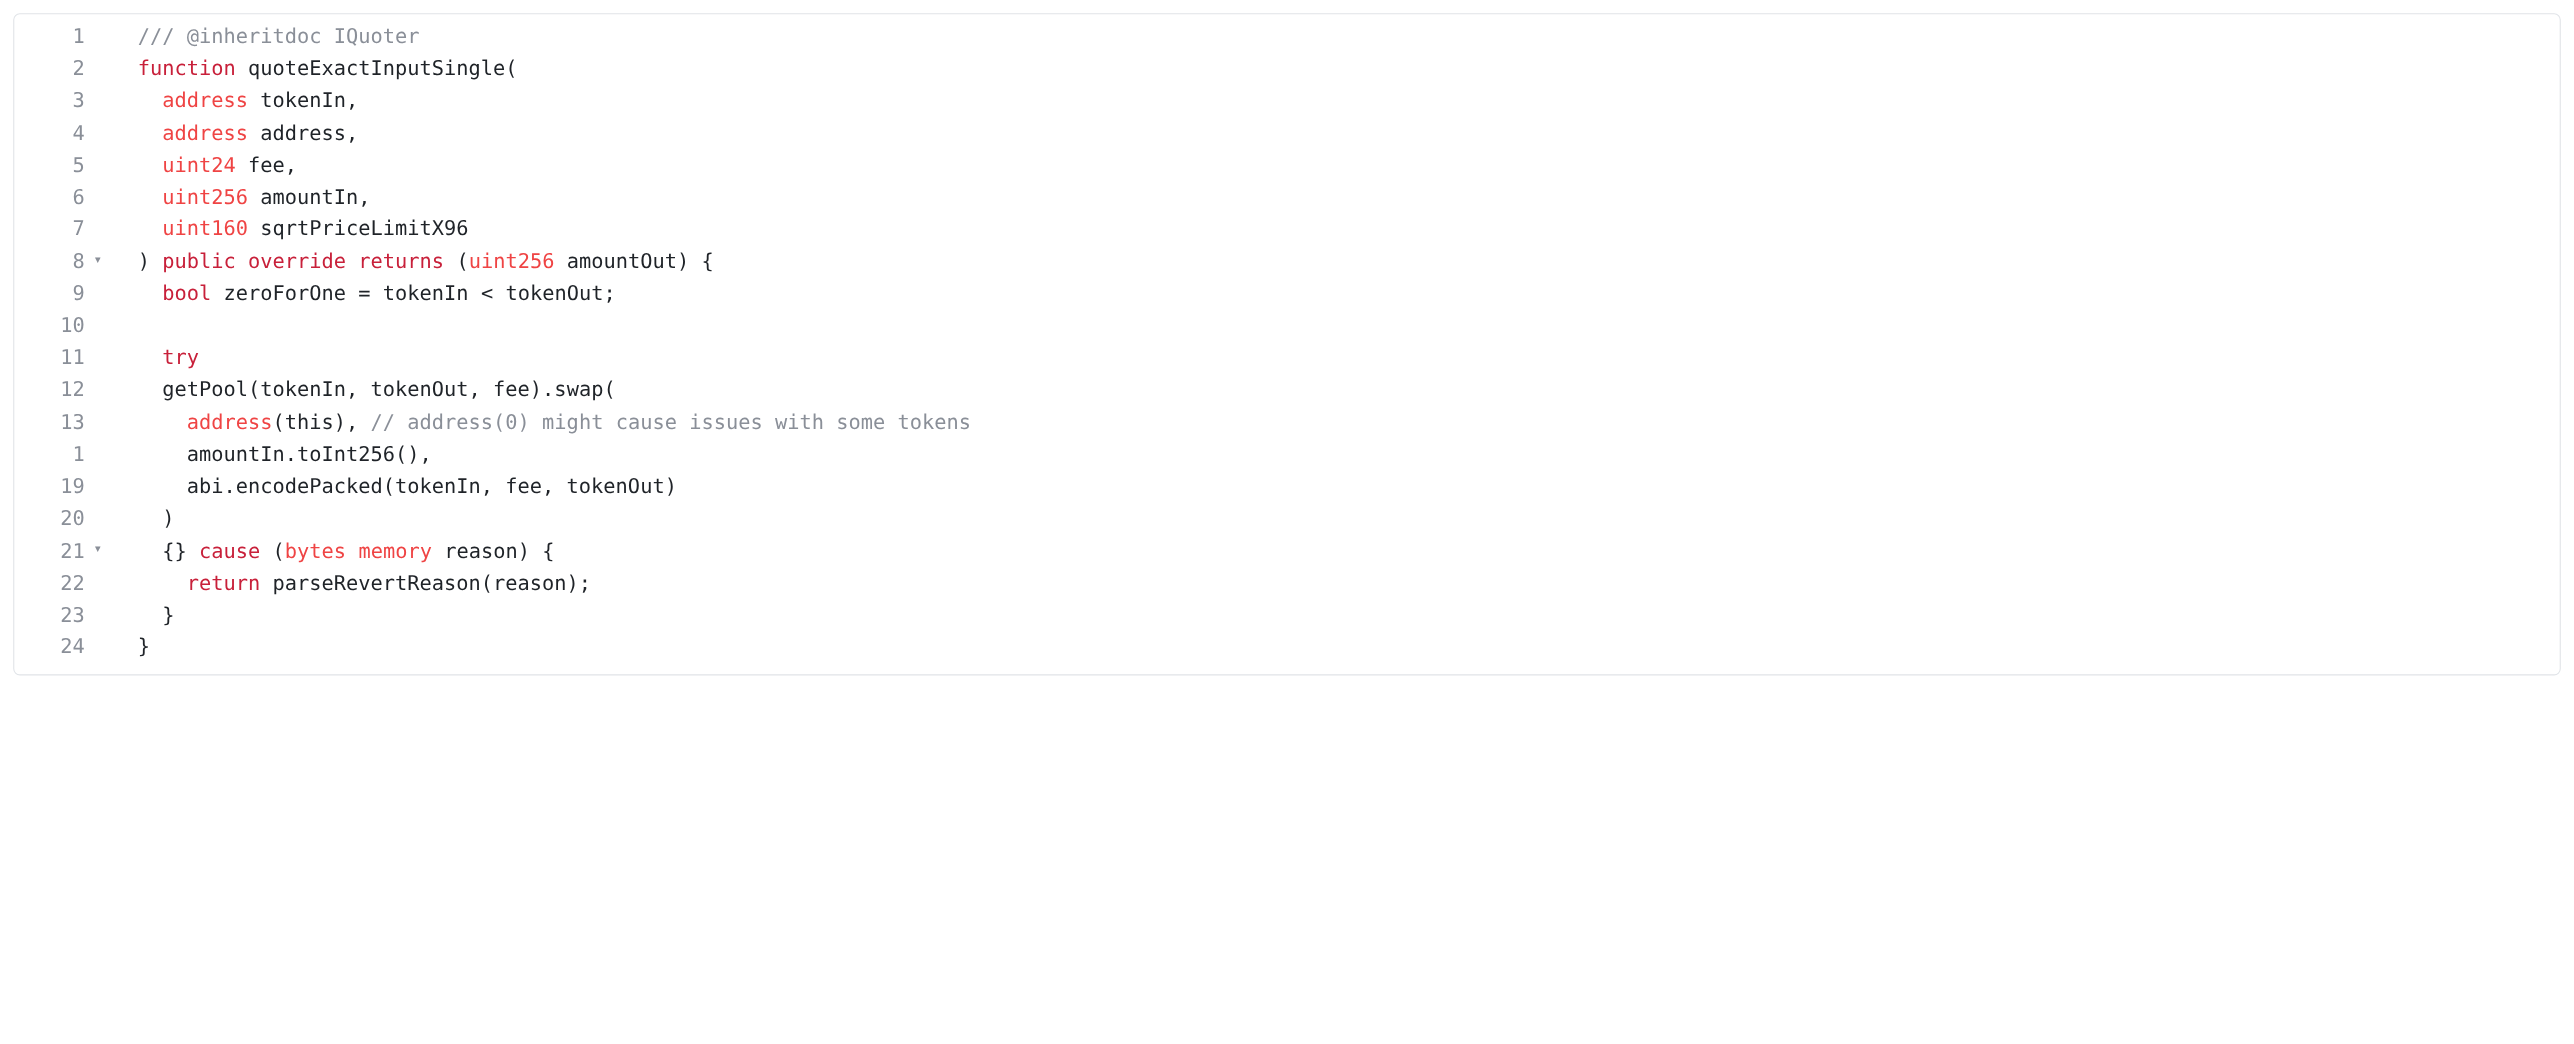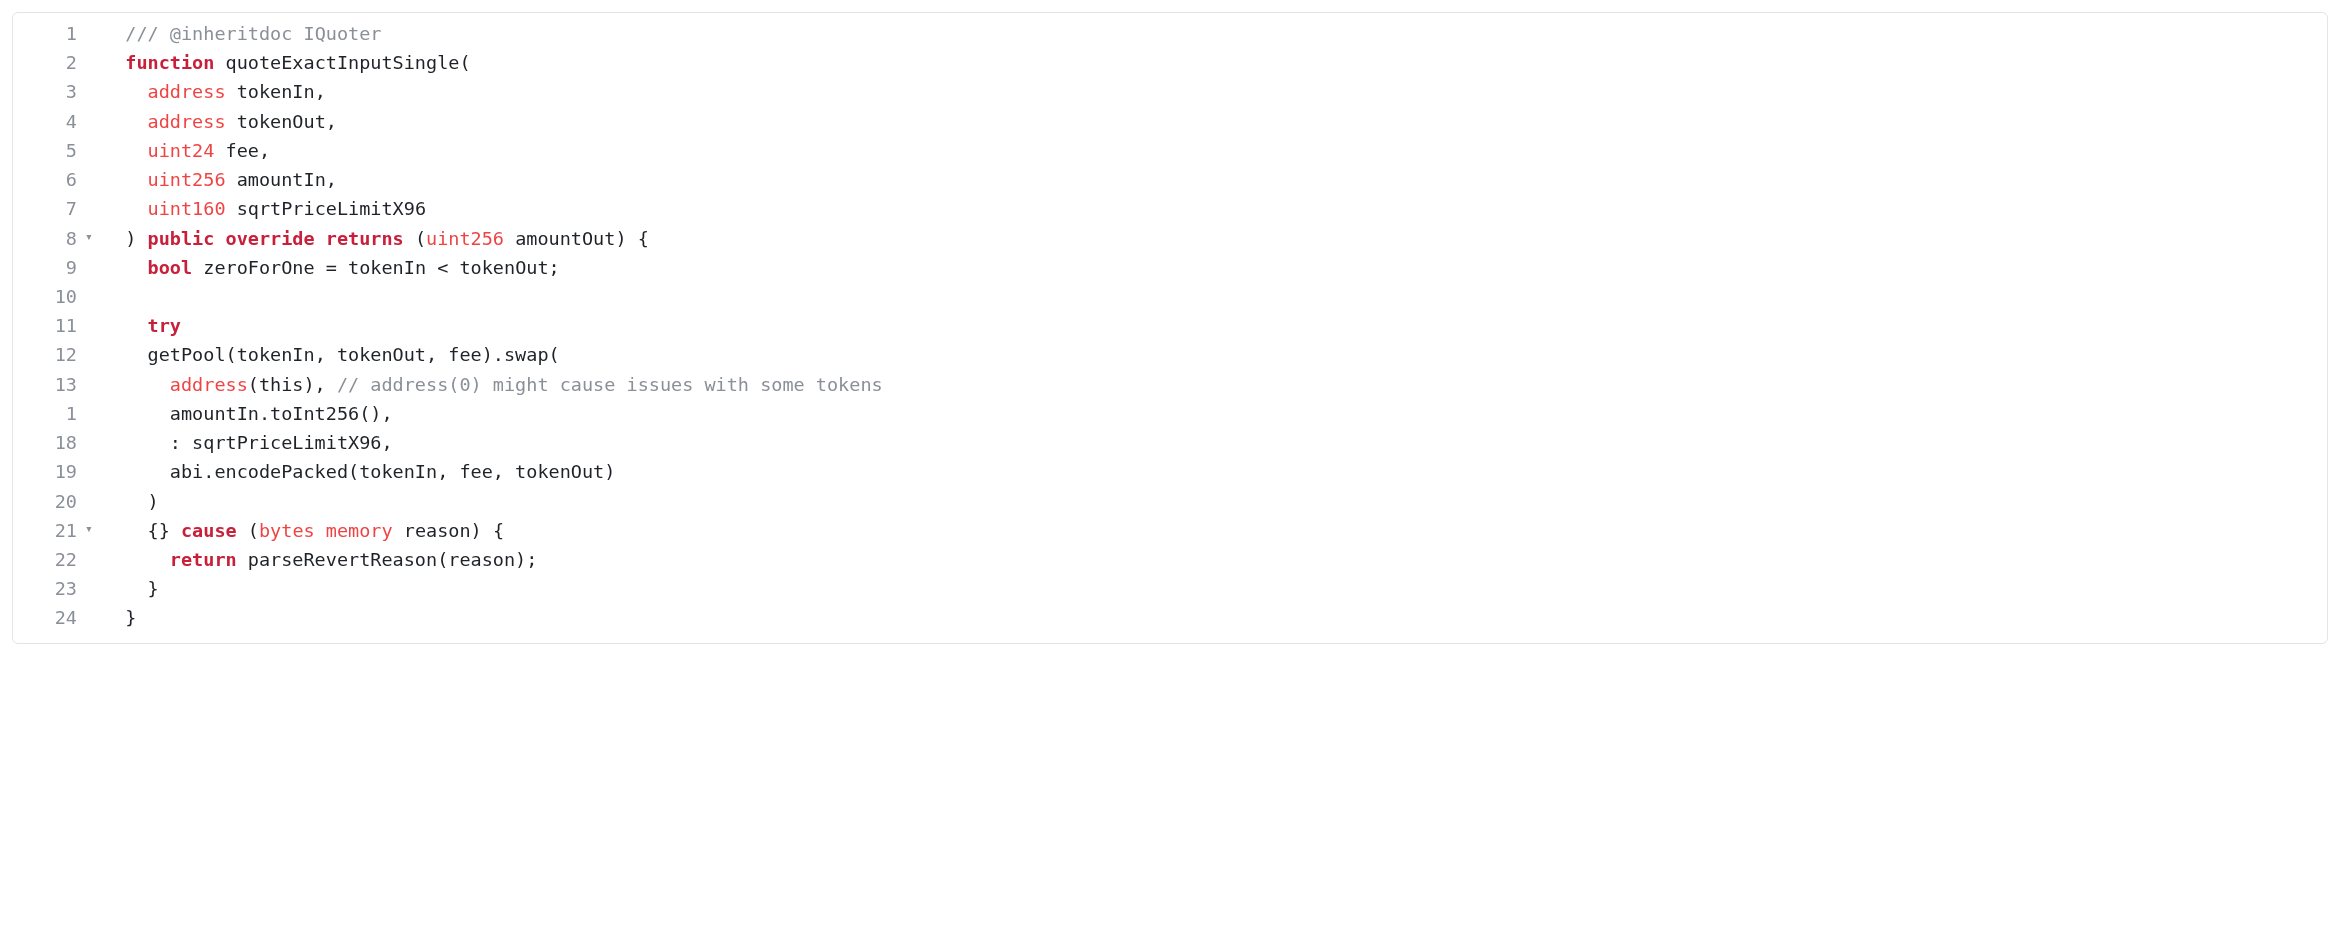--- a/index.html
+++ b/index.html
@@ -37,45 +37,44 @@
     user-select: none;
     font-size: 13px;
     padding-top: 3px;
   }
   .code {
     flex: 1 1 auto;
     color: #1f2328;
   }
 
   
-  .kw   { color: #c8203a; font-weight: bold; }  
+  .kw   { color: #c8203a; }  
   .type { color: #ef4444; }  
   .cm   { color: #8a8f98; }  
   .num  { color: #0a5fc2; }
 </style>
 </head>
 <body>
 
 <div class="container">
   <div id="code-host">
       <div class="line"><span class="gutter">1</span><span class="fold"></span><span class="code">  <span class="cm">/// @inheritdoc IQuoter</span></span></div>
       <div class="line"><span class="gutter">2</span><span class="fold"></span><span class="code">  <span class="kw">function</span><span> quoteExactInputSingle(</span></span></div>
       <div class="line"><span class="gutter">3</span><span class="fold"></span><span class="code">    <span class="type">address</span><span> tokenIn,</span></span></div>
-      <div class="line"><span class="gutter">4</span><span class="fold"></span><span class="code">    <span class="type">address</span><span> tokenOut,</span></span></div>
+      <div class="line"><span class="gutter">4</span><span class="fold"></span><span class="code">    <span class="type">address</span><span> address,</span></span></div>
       <div class="line"><span class="gutter">5</span><span class="fold"></span><span class="code">    <span class="type">uint24</span><span> fee,</span></span></div>
       <div class="line"><span class="gutter">6</span><span class="fold"></span><span class="code">    <span class="type">uint256</span><span> amountIn,</span></span></div>
       <div class="line"><span class="gutter">7</span><span class="fold"></span><span class="code">    <span class="type">uint160</span><span> sqrtPriceLimitX96</span></span></div>
       <div class="line"><span class="gutter">8</span><span class="fold">▾</span><span class="code">  <span>) </span><span class="kw">public</span><span> </span><span class="kw">override</span><span> </span><span class="kw">returns</span><span> (</span><span class="type">uint256</span><span> amountOut) {</span></span></div>
       <div class="line"><span class="gutter">9</span><span class="fold"></span><span class="code">    <span class="kw">bool</span><span> zeroForOne = tokenIn &lt; tokenOut;</span></span></div>
       <div class="line"><span class="gutter">10</span><span class="fold"></span><span class="code"><span></span></span></div>
       <div class="line"><span class="gutter">11</span><span class="fold"></span><span class="code">    <span class="kw">try</span></span></div>
       <div class="line"><span class="gutter">12</span><span class="fold"></span><span class="code">    <span>getPool(tokenIn, tokenOut, fee).swap(</span></span></div>
       <div class="line"><span class="gutter">13</span><span class="fold"></span><span class="code">      <span class="type">address</span><span>(this), </span><span class="cm">// address(0) might cause issues with some tokens</span></span></div>
       <div class="line"><span class="gutter">1</span><span class="fold"></span><span class="code">      <span>amountIn.toInt256(),</span></span></div>
-      <div class="line"><span class="gutter">18</span><span class="fold"></span><span class="code">      <span>: sqrtPriceLimitX96,</span></span></div>
       <div class="line"><span class="gutter">19</span><span class="fold"></span><span class="code">      <span>abi.encodePacked(tokenIn, fee, tokenOut)</span></span></div>
       <div class="line"><span class="gutter">20</span><span class="fold"></span><span class="code">    <span>)</span></span></div>
       <div class="line"><span class="gutter">21</span><span class="fold">▾</span><span class="code">    <span>{} </span><span class="kw">cause</span><span> (</span><span class="type">bytes</span><span> </span><span class="type">memory</span><span> reason) {</span></span></div>
       <div class="line"><span class="gutter">22</span><span class="fold"></span><span class="code">      <span class="kw">return</span><span> parseRevertReason(reason);</span></span></div>
       <div class="line"><span class="gutter">23</span><span class="fold"></span><span class="code">    <span>}</span></span></div>
       <div class="line"><span class="gutter">24</span><span class="fold"></span><span class="code">  <span>}</span></span></div>
     </div>
 </div>
 
 </body></html>

